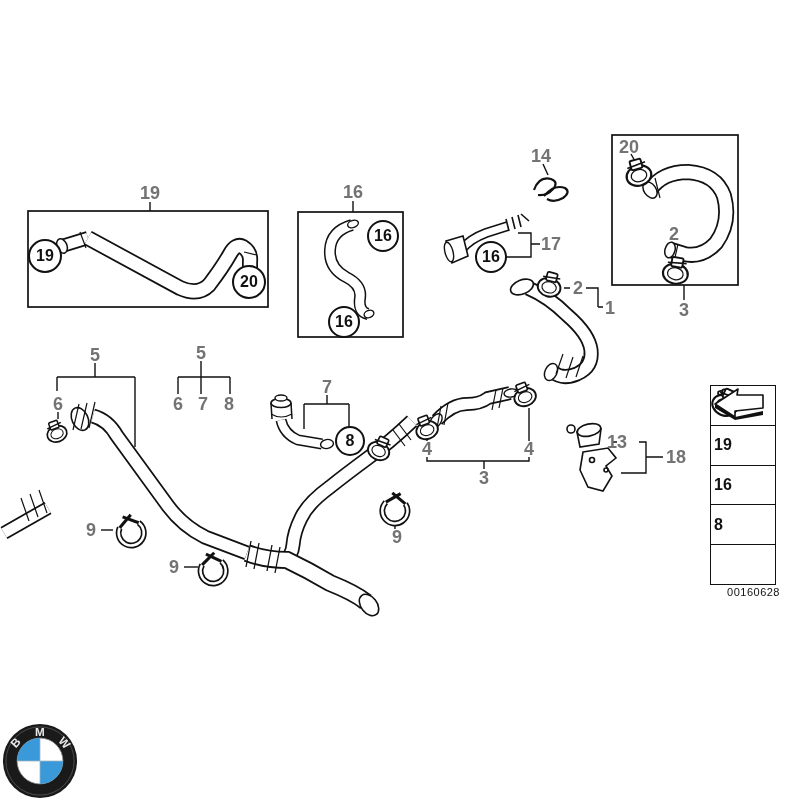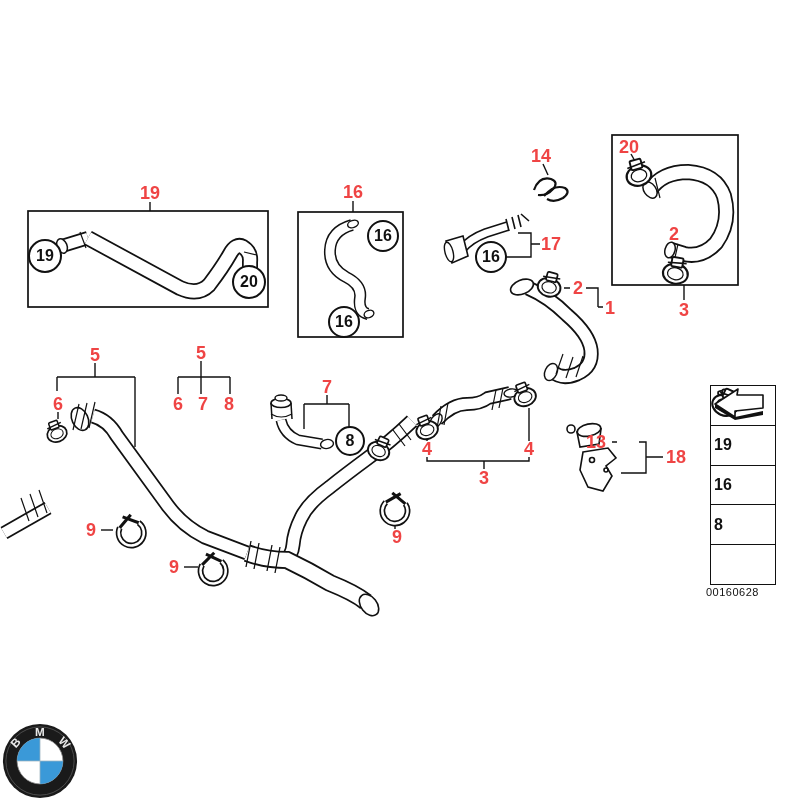--- a/index.html
+++ b/index.html
@@ -1,31 +1,31 @@
 <!DOCTYPE html>
 <html><head>
 <meta charset="utf-8">
 <style>
   html,body{margin:0;padding:0;background:#fff;}
   #stage{position:relative;width:800px;height:800px;background:#fff;overflow:hidden;
          font-family:"Liberation Sans",sans-serif;}
   svg{position:absolute;left:0;top:0;}
   .lbl{position:absolute;transform:translate(-50%,-50%);font:bold 18px "Liberation Sans",sans-serif;
-       color:#ef4444;white-space:nowrap;line-height:1;}
+       color:#737373;white-space:nowrap;line-height:1;}
   .callout{position:absolute;transform:translate(-50%,-50%);border:2px solid #111;border-radius:50%;
        background:#fff;display:flex;align-items:center;justify-content:center;
        font:bold 16px "Liberation Sans",sans-serif;color:#111;}
   .legend{position:absolute;left:710px;top:385px;width:64px;height:198px;border:1.6px solid #111;
        background:#fff;display:flex;flex-direction:column;}
   .legend .cell{flex:1;border-bottom:1.4px solid #111;display:flex;align-items:center;
        padding:0 3px;gap:2px;}
   .legend .cell:last-child{border-bottom:none;justify-content:center;}
   .legend .num{font:bold 16px "Liberation Sans",sans-serif;color:#111;}
   .legend .ic{margin-left:auto;}
-  .lcode{position:absolute;left:706px;top:586px;width:74px;text-align:left;
+  .lcode{position:absolute;left:706px;top:586px;width:74px;text-align:right;
        font:11px "Liberation Sans",sans-serif;color:#111;letter-spacing:.5px;}
   .footer-text{position:absolute;right:4px;top:740px;font:400 45px "Liberation Sans",sans-serif;
        color:#000;white-space:nowrap;}
   .logo{position:absolute;left:0px;top:722px;}
 </style>
 </head>
 <body>
 
 <div id="stage">
 
@@ -195,21 +195,21 @@
   <div class="lbl" style="left:95px;top:355px">5</div>
   <div class="lbl" style="left:58px;top:404px">6</div>
   <div class="lbl" style="left:201px;top:353px">5</div>
   <div class="lbl" style="left:178px;top:404px">6</div>
   <div class="lbl" style="left:203px;top:404px">7</div>
   <div class="lbl" style="left:229px;top:404px">8</div>
   <div class="lbl" style="left:327px;top:387px">7</div>
   <div class="lbl" style="left:427px;top:449px">4</div>
   <div class="lbl" style="left:529px;top:449px">4</div>
   <div class="lbl" style="left:484px;top:478px">3</div>
-  <div class="lbl" style="left:596px;top:442px">13</div>
+  <div class="lbl" style="left:617px;top:442px">13</div>
   <div class="lbl" style="left:676px;top:457px">18</div>
   <div class="lbl" style="left:91px;top:530px">9</div>
   <div class="lbl" style="left:174px;top:567px">9</div>
   <div class="lbl" style="left:397px;top:537px">9</div>
 
   <div class="callout" style="left:45px;top:256px;width:30px;height:30px">19</div>
   <div class="callout" style="left:249px;top:282px;width:30px;height:30px">20</div>
   <div class="callout" style="left:383px;top:236px;width:28px;height:28px">16</div>
   <div class="callout" style="left:344px;top:322px;width:28px;height:28px">16</div>
   <div class="callout" style="left:491px;top:257px;width:28px;height:28px">16</div>

